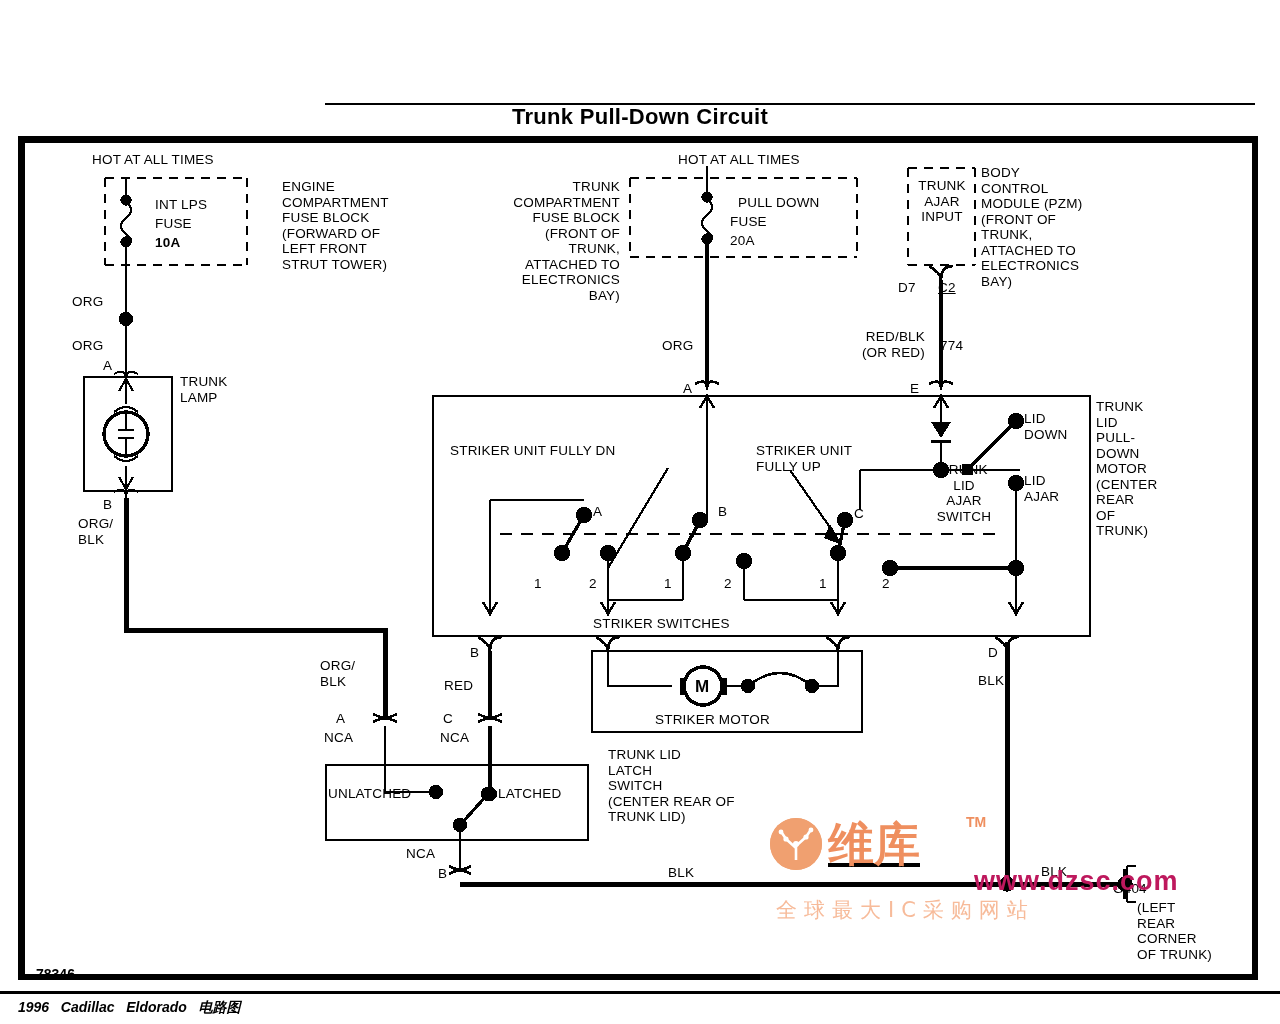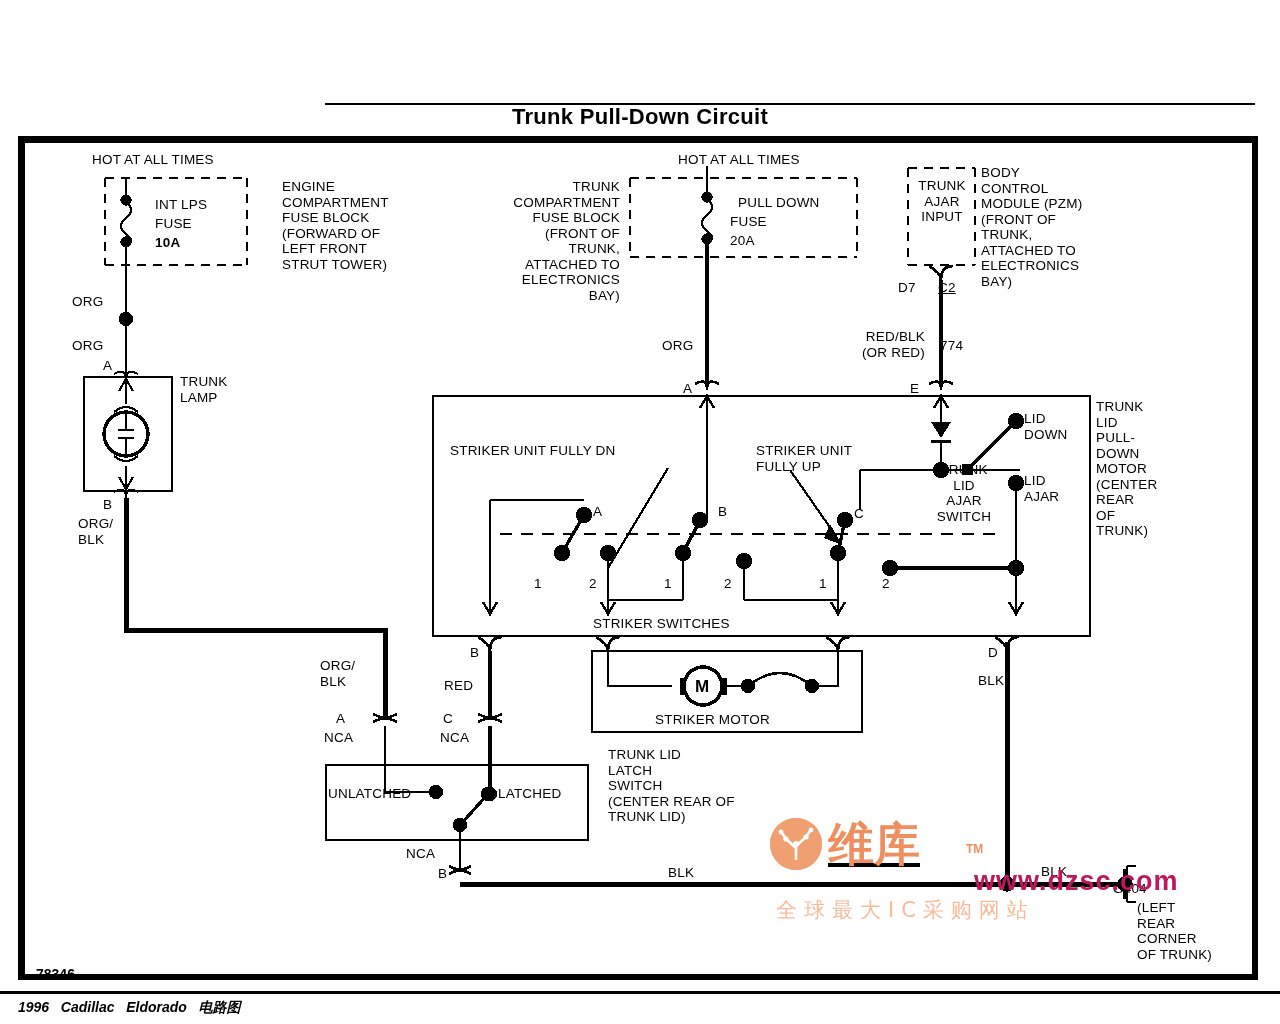--- a/index.html
+++ b/index.html
@@ -34,21 +34,21 @@
 
   
   #wm{left:770px;top:818px;width:460px;height:110px;pointer-events:none;}
   #wm-row1{position:absolute;left:0;top:0;display:flex;align-items:center;text-decoration:underline;}
   #wm-logo{width:52px;height:52px;border-radius:50%;background:#f0a070;
            position:relative;flex:none;}
   #wm-cn{font-size:46px;font-weight:bold;color:#ef8f5f;margin-left:6px;
          font-family:"DejaVu Sans", sans-serif;line-height:50px;}
   #wm-cn2{font-size:40px;font-weight:bold;color:#f4a87f;
           font-family:"DejaVu Sans", sans-serif;line-height:50px;}
-  #wm-tm{position:absolute;left:196px;top:-4px;font-size:12px;color:#ef8f5f;font-weight:bold;margin-top:28px;}
+  #wm-tm{position:absolute;left:196px;top:-4px;font-size:14px;color:#ef8f5f;font-weight:bold;}
   #wm-url{position:absolute;left:204px;top:48px;font-size:27px;font-weight:bold;
           color:#be185d;letter-spacing:1px;}
   #wm-slogan{position:absolute;left:6px;top:78px;font-size:21px;color:#f7bb9a;
              letter-spacing:7px;font-family:"DejaVu Sans", sans-serif;}
 </style>
 </head>
 <body>
 
 <div id="page">
 

